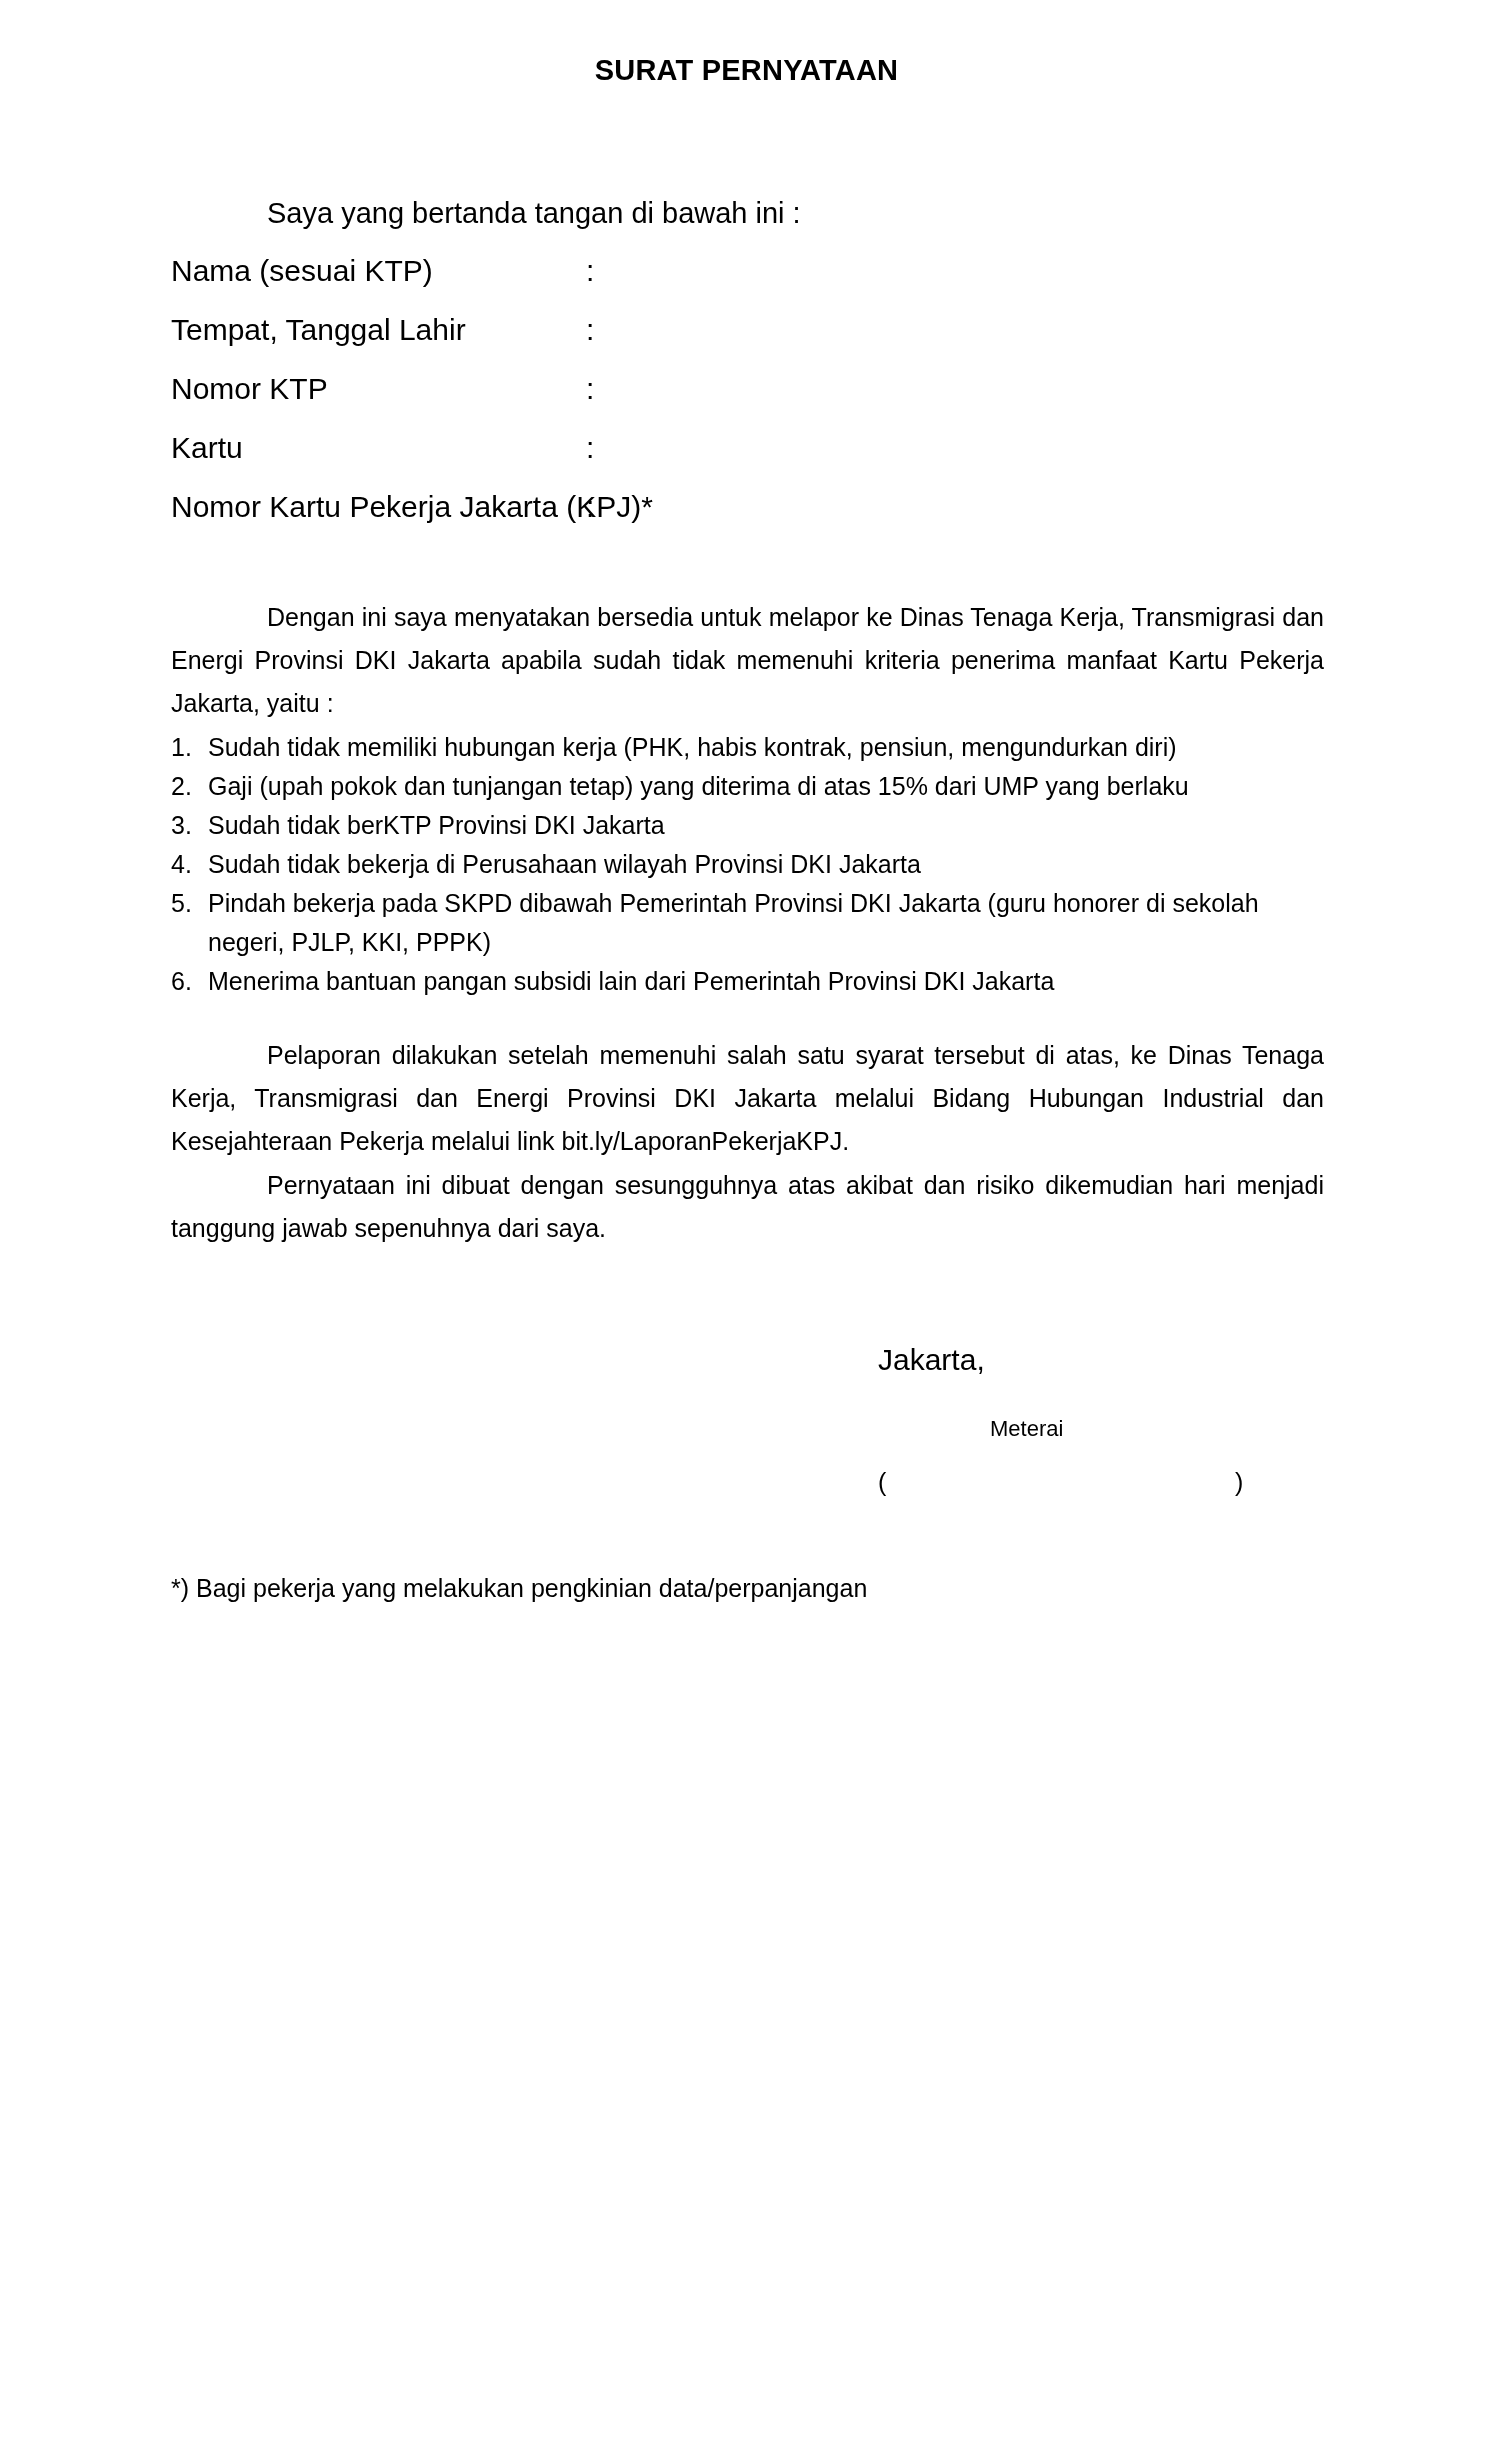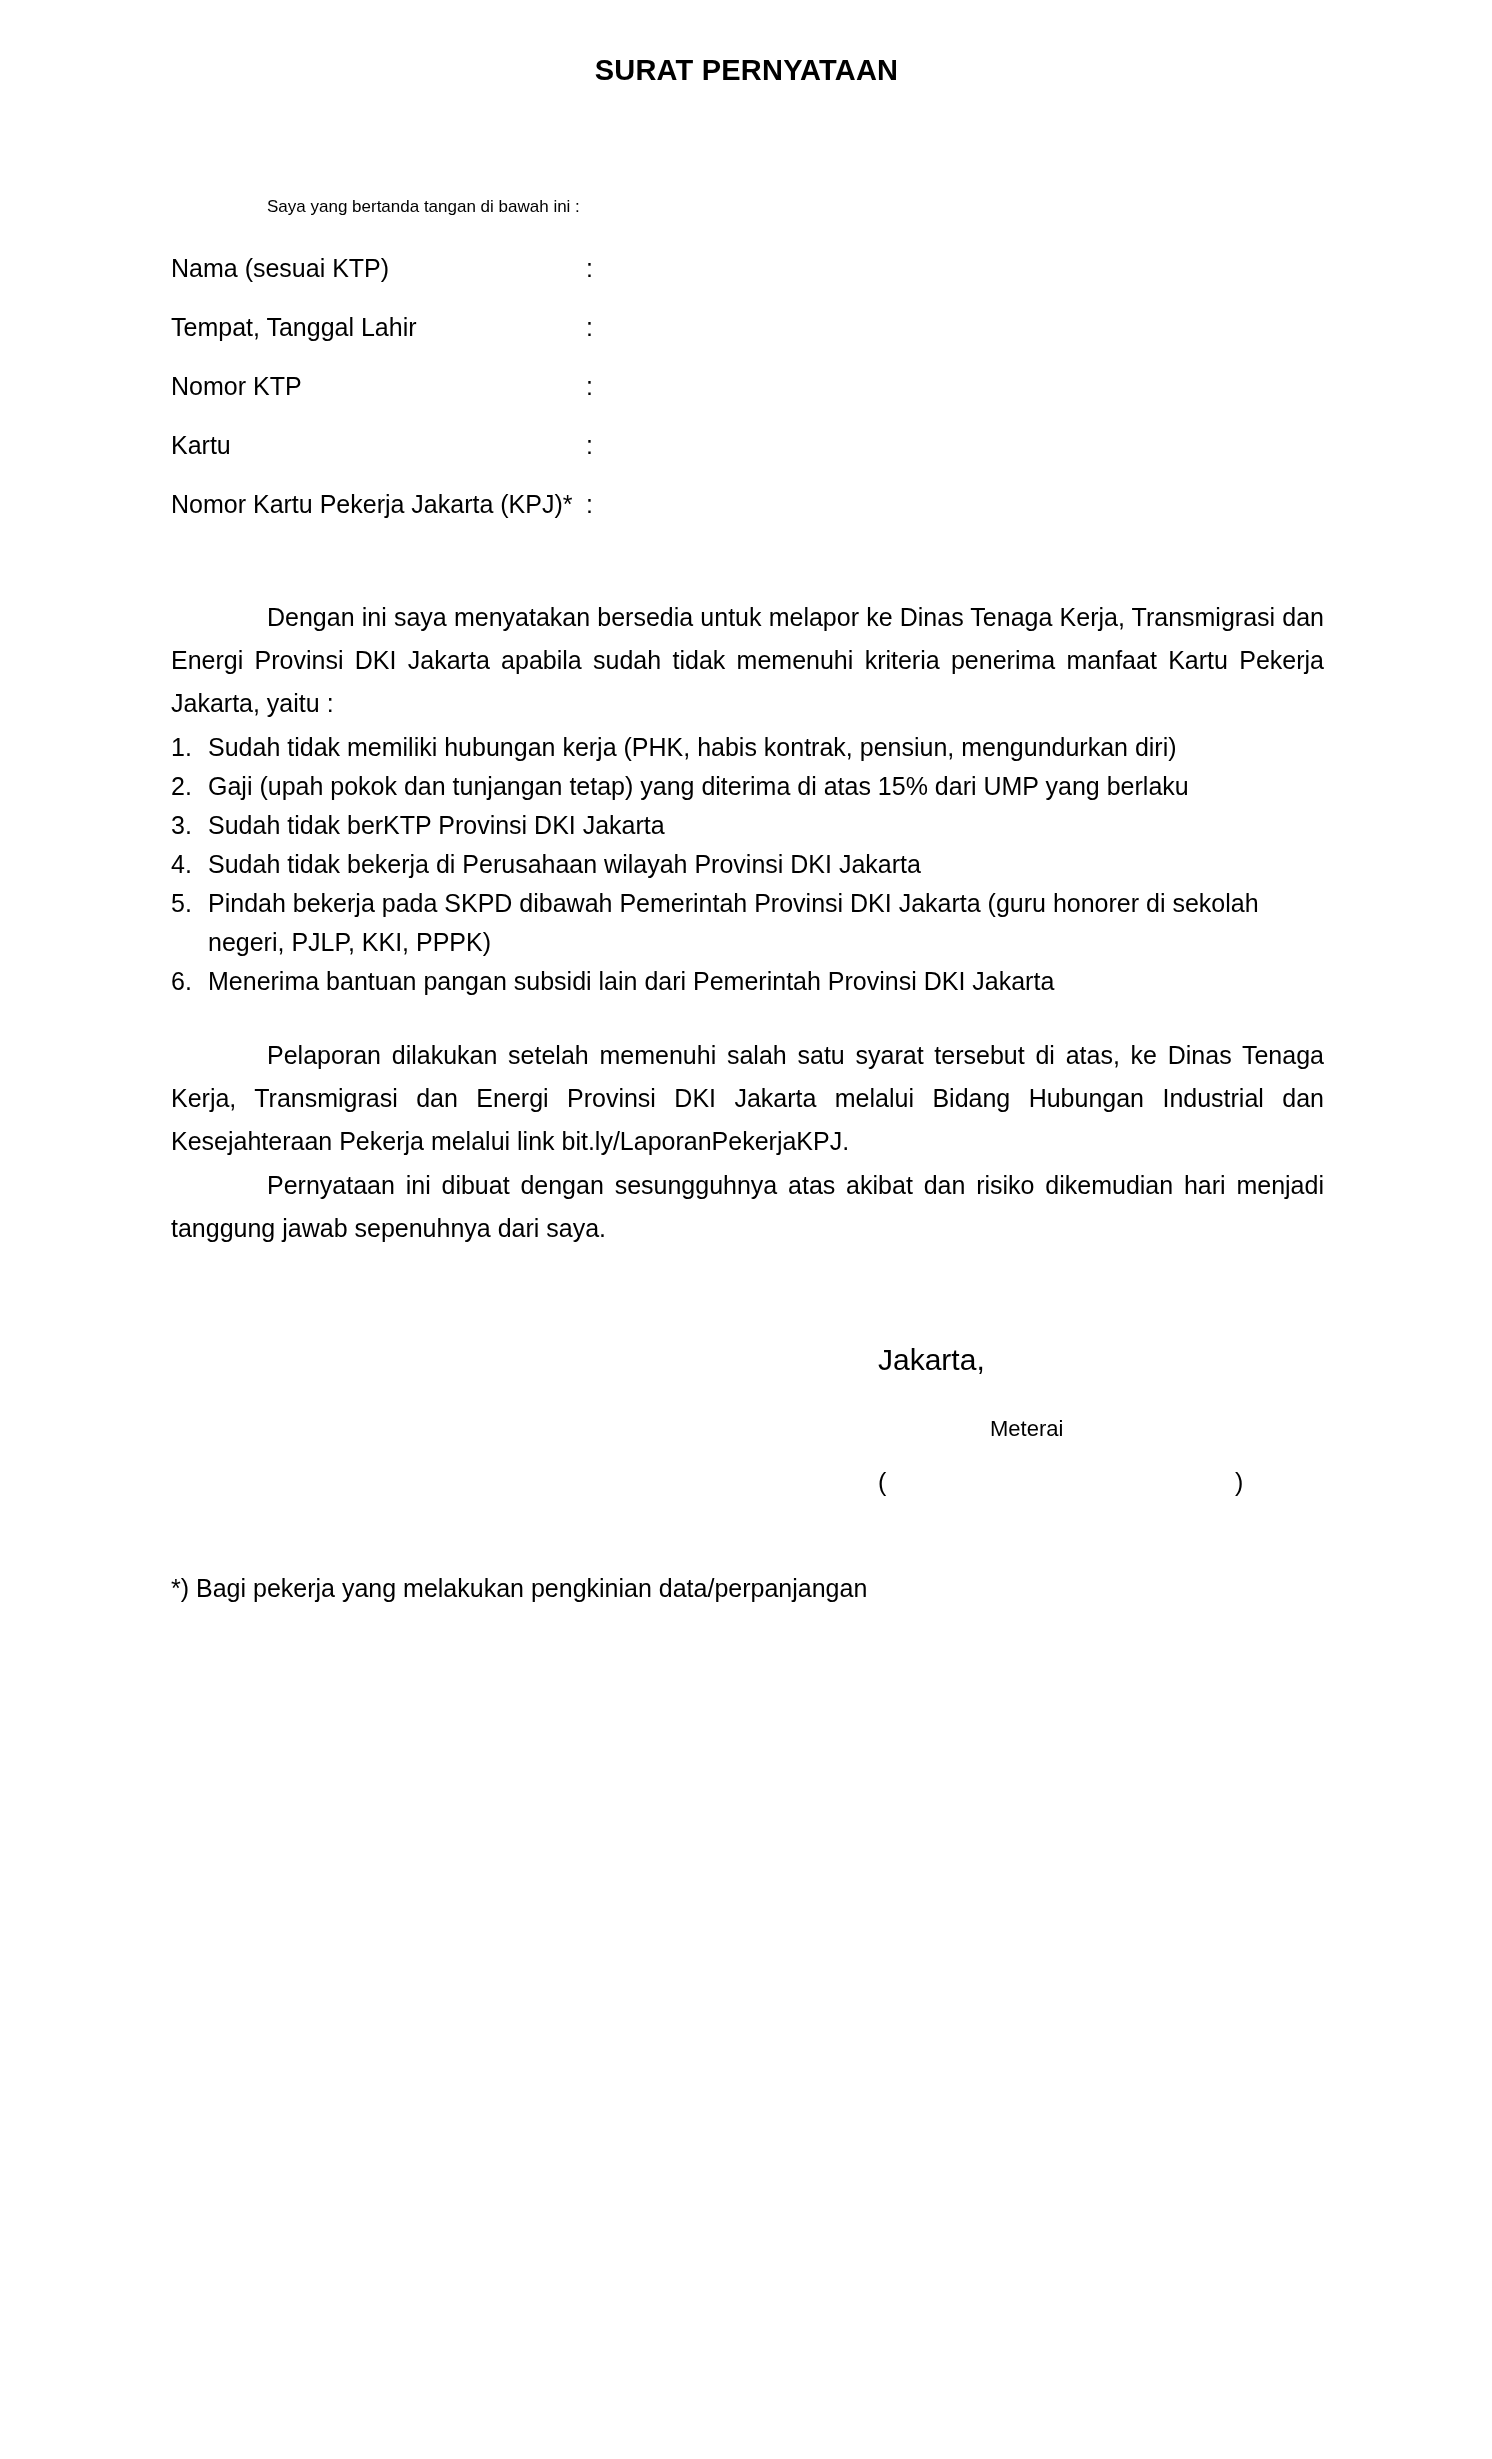--- a/index.html
+++ b/index.html
@@ -27,35 +27,35 @@
     font-size: 29px;
     font-weight: bold;
     letter-spacing: 0.2px;
   }
 
   
   .intro-line {
     position: absolute;
     left: 267px;
     top: 197px;
-    font-size: 17px;
+    font-size: 29px;
     white-space: nowrap;
   }
 
   
   .fields {
     position: absolute;
     left: 171px;
     top: 254px;
     width: 672px;
   }
   .field-row {
     position: relative;
     height: 59px;
-    font-size: 25px;
+    font-size: 30px;
     white-space: nowrap;
   }
   .field-label {
     position: absolute;
     left: 0;
     top: 0;
   }
   .field-colon {
     position: absolute;
     left: 415px;

